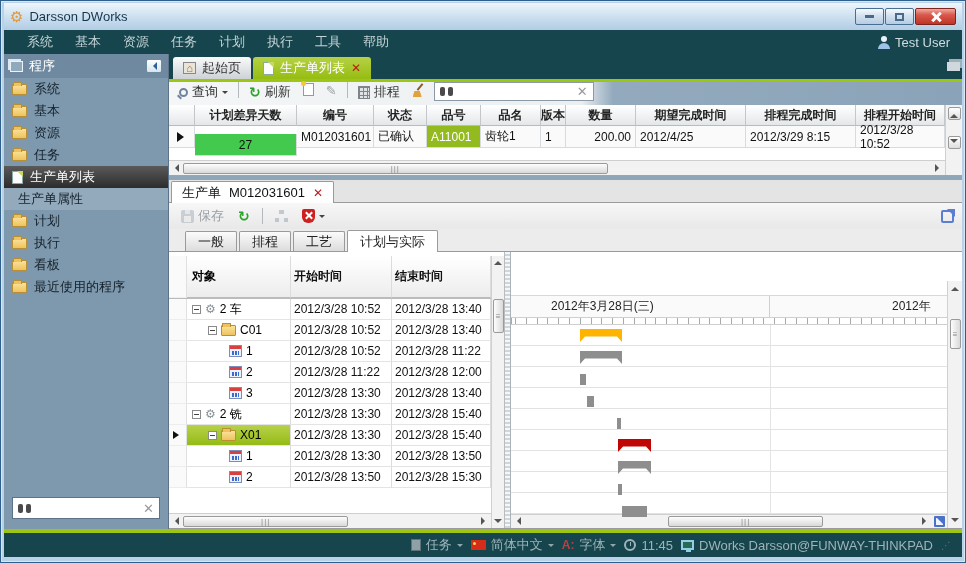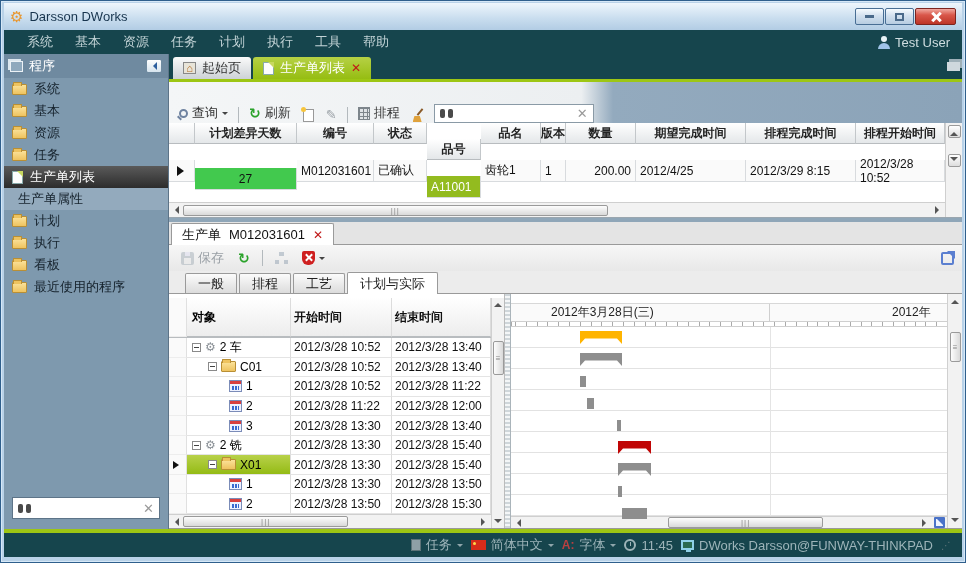--- a/index.html
+++ b/index.html
@@ -65,21 +65,21 @@
   .tab { height:22px; display:flex; align-items:center; gap:6px; padding:0 10px; margin-right:2px;
          border-radius:3px 3px 0 0; font-size:13px; }
   .tab.inactive { background:linear-gradient(#fafafa,#cdd2d6); color:#333; }
   .tab.active { background:linear-gradient(#b6d145,#96bd12); color:#fff; }
   .home-ico { width:13px; height:12px; background:#e8e4d8; border:1px solid #888; color:#b06a28; font-size:11px; line-height:10px; text-align:center; }
   .tab-close { color:#c01818; font-weight:bold; font-size:12px; line-height:1; }
   .pages-ico { margin-left:auto; align-self:center; width:13px; height:9px; background:#cfd8dd; box-shadow:2px -3px 0 #9fb0b8; }
   .lime-strip { height:3px; background:#9dc614; }
 
   
-  .toolbar1 { height:41px; display:flex; align-items:flex-end; padding:0 6px; gap:4px;
+  .toolbar1 { height:23px; display:flex; align-items:flex-start; padding:0 6px; gap:4px;
               background:linear-gradient(90deg,#f4f6f7 0%,#eceff1 52%,#93aabe 56%,#8ba3b8 100%); }
   .tbtn { display:flex; align-items:center; gap:4px; padding:1px 4px; color:#333; font-size:13px; }
   .tsep { width:1px; height:16px; background:#b3b9bd; margin:0 2px; }
   .mag { width:9px; height:9px; border:2px solid #6f83a0; border-radius:50%; position:relative; }
   .mag::after { content:""; position:absolute; left:-4px; top:6px; width:5px; height:2px; background:#6f83a0; transform:rotate(45deg); }
   .dd { width:0; height:0; border:3px solid transparent; border-top-color:#444; margin-top:3px; }
   .refresh-g { color:#2ba32b; font-weight:bold; font-size:14px; line-height:1; }
   .newdoc { width:11px; height:13px; background:#fff; border:1px solid #999; position:relative; }
   .newdoc::before { content:""; position:absolute; left:-3px; top:-3px; width:5px; height:5px; background:#f7c53d; border-radius:50%; }
   .pencil { color:#9aa4ac; font-size:13px; transform:rotate(0deg); }
@@ -93,21 +93,21 @@
 
   
   .gridwrap { background:#fff; border-bottom:1px solid #9aa6af; display:flex; }
   .gridmain { flex:1; min-width:0; }
   .grow { display:flex; }
   .gh { height:21px; background:linear-gradient(#ffffff,#e4e7e9); border-right:1px solid #c3c7ca; border-bottom:1px solid #b8bcbf;
         display:flex; align-items:center; justify-content:center; font-weight:bold; color:#222; }
   .gc { height:22px; background:#fafafa; border-right:1px solid #d8dbde; border-bottom:1px solid #d8dbde;
         display:flex; align-items:center; padding:0 4px; color:#111; }
   .c0{width:26px;flex:none;justify-content:center;} .c1{width:102px;flex:none;} .c2{width:77px;flex:none;}
-  .c3{width:53px;flex:none;} .c4{width:54px;flex:none;margin-top:16px;} .c5{width:60px;flex:none;} .c6{width:25px;flex:none;}
+  .c3{width:53px;flex:none;} .c4{width:54px;flex:none;} .c5{width:60px;flex:none;} .c6{width:25px;flex:none;}
   .c7{width:70px;flex:none;} .c8{width:110px;flex:none;} .c9{width:110px;flex:none;} .c10{flex:1;min-width:0;}
   .cell-green { background:#42c94e !important; justify-content:center;margin-top:8px; }
   .cell-olive { background:#93bb1f !important; color:#fff !important; }
   .num { justify-content:flex-end; }
   .rowmark { width:0;height:0;border:5px solid transparent;border-left:7px solid #111; margin-left:2px; }
   .hscroll { height:15px; background:#f2f2f2; border-top:1px solid #cfcfcf; display:flex; align-items:center; padding:0 2px; }
   .hthumb { height:11px; background:linear-gradient(#fdfdfd,#d9d9d9); border:1px solid #9a9a9a; border-radius:2px;
             display:flex; align-items:center; justify-content:center; color:#888; font-size:8px; letter-spacing:1px; }
   .tri-l{width:0;height:0;border:4px solid transparent;border-right-color:#555;} .tri-r{width:0;height:0;border:4px solid transparent;border-left-color:#555;}
   .tri-u{width:0;height:0;border:4px solid transparent;border-bottom-color:#555;} .tri-d{width:0;height:0;border:4px solid transparent;border-top-color:#555;}
@@ -156,21 +156,21 @@
   .cal-ico { width:13px; height:12px; background:#eef2ff; border:1px solid #7b8cb8; position:relative; flex:none; }
   .cal-ico::before { content:""; position:absolute; top:0; left:0; right:0; height:3px; background:#d84040; }
   .cal-ico::after { content:""; position:absolute; left:2px; top:5px; width:7px; height:4px; background:linear-gradient(90deg,#3a6ad0 2px,transparent 2px) 0 0/3px 2px; }
   .t-obj.sel { background:linear-gradient(#b8d14a,#94bb15); }
   .tvscroll { width:13px; flex:none; background:#f2f2f2; border-left:1px solid #d0d0d0; display:flex; flex-direction:column; align-items:center; padding:1px 0; }
   .tvthumb { width:11px; height:34px; margin:34px 0 auto 0; background:linear-gradient(90deg,#fdfdfd,#d9d9d9); border:1px solid #9a9a9a; border-radius:2px; color:#888; font-size:8px; text-align:center; line-height:34px; }
 
   .splitter { width:6px; flex:none; background:repeating-linear-gradient(0deg,#cfd6da 0 2px,#f4f6f7 2px 4px); border-right:1px solid #aab4ba; }
 
   
-  .gantt { flex:1; min-width:0; display:flex; flex-direction:column; background:#fff; }
+  .gantt { flex:1; min-width:0; display:flex; flex-direction:column; background:#fff;margin-top:29px; }
   .g-main { flex:1; display:flex; min-height:0; }
   .g-chart { flex:1; min-width:0; display:flex; flex-direction:column; position:relative; }
   .g-blank { height:16px; border-bottom:1px solid #d8d8d8; }
   .g-datehdr { height:24px; display:flex; background:#fafafa; border-bottom:1px solid #cfcfcf; }
   .g-day1 { width:259px; flex:none; border-right:1px solid #cfcfcf; display:flex; align-items:center; padding-left:40px; color:#222; }
   .g-day2 { flex:1; display:flex; align-items:center; padding-left:122px; color:#222; overflow:hidden; white-space:nowrap; }
   .g-ticks { height:7px; border-bottom:1px solid #cfcfcf;
              background:repeating-linear-gradient(90deg,#aaa 0 1px,transparent 1px 10.8px); background-position:4px 0; }
   .g-rows { position:relative; height:189px; }
   .g-lane { height:21px; border-bottom:1px solid #e2e2e2; }

